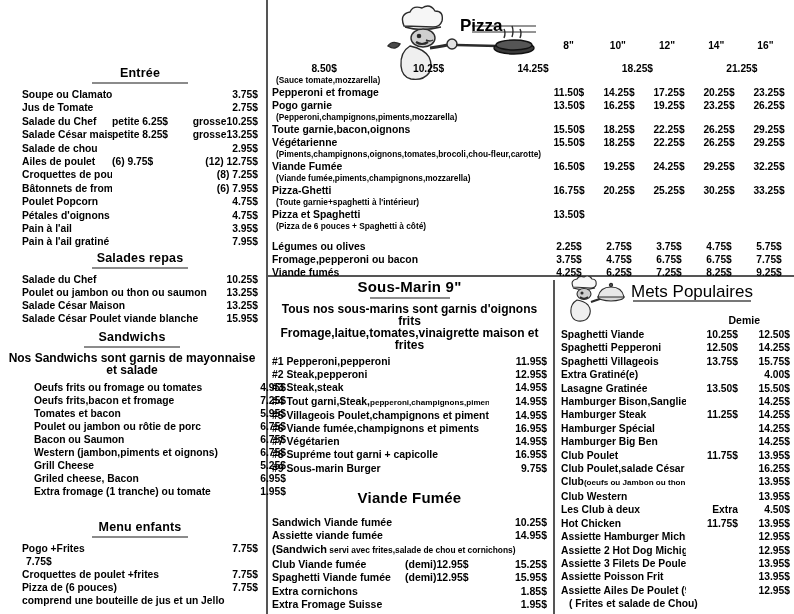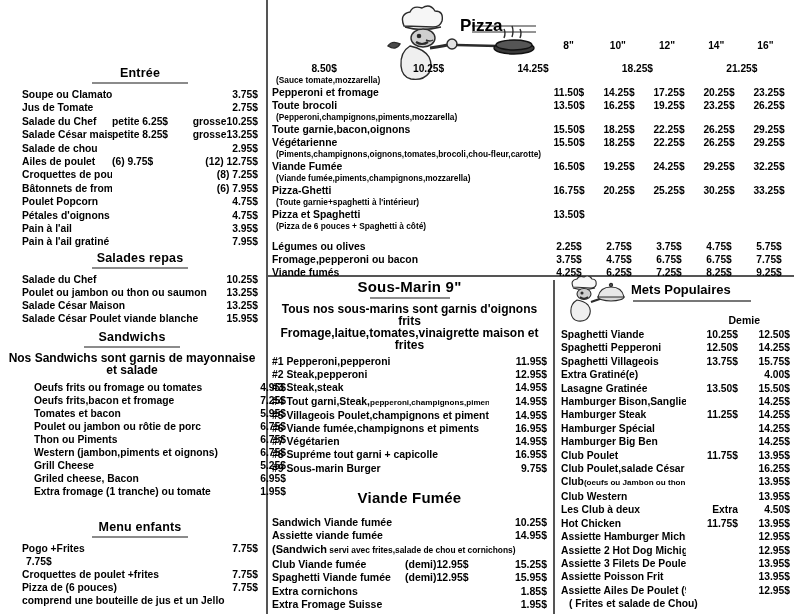--- a/index.html
+++ b/index.html
@@ -184,22 +184,22 @@
     position: absolute;
     left: 12px;
     top: -2px;
     width: 62px;
     height: 46px;
   }
   .mets-title {
     position: absolute;
     left: 76px;
     top: 4px;
-    font-size: 13px;
-    font-weight: bold;
+    font-size: 17px;
+    font-weight: normal;
   }
   .mets-rule {
     position: absolute;
     left: 78px;
     top: 22px;
     width: 118px;
     height: 2px;
     background: #777;
   }
   .demie-head {
@@ -338,21 +338,21 @@
           </div>
           <div class="row">
             <span class="nm">Tomates et bacon</span>
             <span class="pr">5.95$</span>
           </div>
           <div class="row">
             <span class="nm">Poulet ou jambon ou rôtie de porc</span>
             <span class="pr">6.75$</span>
           </div>
           <div class="row">
-            <span class="nm">Thon ou Piments</span>
+            <span class="nm">Bacon ou Saumon</span>
             <span class="pr">6.75$</span>
           </div>
           <div class="row">
             <span class="nm">Western (jambon,piments et oignons)</span>
             <span class="pr">6.75$</span>
           </div>
           <div class="row">
             <span class="nm">Grill Cheese</span>
             <span class="pr">5.25$</span>
           </div>
@@ -452,21 +452,21 @@
         <div class="pz-desc">(Sauce tomate,mozzarella)</div>
         <div class="pz">
           <span class="nm">Pepperoni et fromage</span>
           <span class="pcell">11.50$</span>
           <span class="pcell">14.25$</span>
           <span class="pcell">17.25$</span>
           <span class="pcell">20.25$</span>
           <span class="pcell">23.25$</span>
         </div>
         <div class="pz">
-          <span class="nm">Toute brocoli</span>
+          <span class="nm">Pogo garnie</span>
           <span class="pcell">13.50$</span>
           <span class="pcell">16.25$</span>
           <span class="pcell">19.25$</span>
           <span class="pcell">23.25$</span>
           <span class="pcell">26.25$</span>
         </div>
         <div class="pz-desc">(Pepperoni,champignons,piments,mozzarella)</div>
         <div class="pz">
           <span class="nm">Toute garnie,bacon,oignons</span>
           <span class="pcell">15.50$</span>

